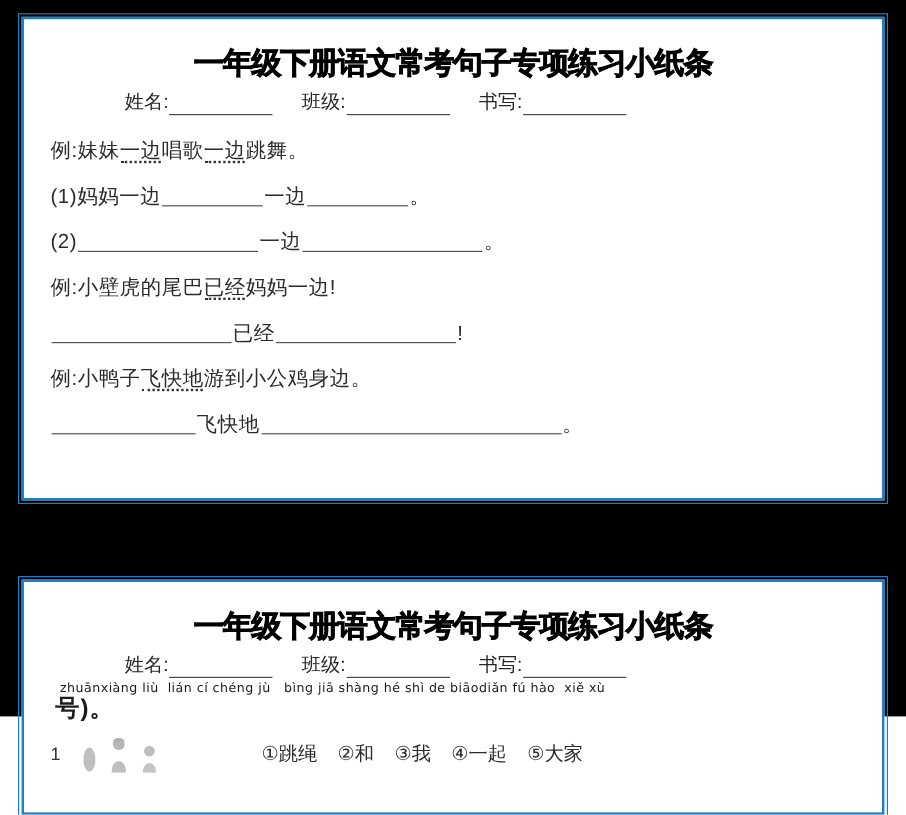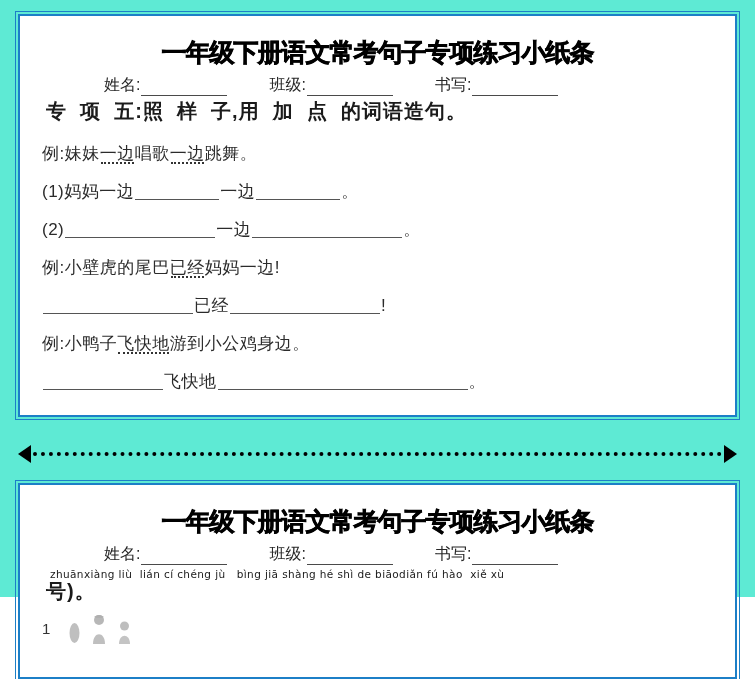--- a/index.html
+++ b/index.html
@@ -12,21 +12,21 @@
     height: 679px;
     overflow: hidden;
     font-family: "Liberation Sans", "DejaVu Sans", sans-serif;
     color: #2a2a2a;
   }
 
   .page {
     position: relative;
     width: 755px;
     height: 597px;
-    background: #5eead4;
+    background: #000000;
   }
 
   
   .card {
     position: absolute;
     left: 18px;
     width: 719px;
     box-sizing: border-box;
     background: #ffffff;
     border: 2px solid #1c7fc7;
@@ -45,21 +45,21 @@
     letter-spacing: -1px;
     color: #000000;
     margin: 14px 0 6px 0;
     -webkit-text-stroke: 0.7px #000;
   }
 
   
   .meta-row {
     display: flex;
     justify-content: flex-start;
-    gap: 42px;
+    gap: 24px;
     padding-left: 68px;
     font-size: 16px;
     color: #262626;
     margin-bottom: 4px;
     align-items: flex-start;
   }
   .meta-item { display: flex; align-items: flex-end; white-space: nowrap; }
   .meta-label { font-size: 16px; }
   .blank {
     display: inline-block;
@@ -179,21 +179,20 @@
         <span class="meta-label">班级:</span>
         <span class="blank blank-meta"></span>
       </div>
       <div class="meta-item">
         <span class="meta-label">书写:</span>
         <span class="blank blank-meta"></span>
       </div>
     </div>
 
     <div class="heading-block">
-      <div class="heading-cn">专  项  五:照  样  子,用  加  点  的词语造句。</div>
     </div>
 
     <div class="line">
       <span class="txt">例:妹妹</span>
       <span class="txt dotted-under">一边</span>
       <span class="txt">唱歌</span>
       <span class="txt dotted-under">一边</span>
       <span class="txt">跳舞。</span>
     </div>
 
@@ -288,17 +287,24 @@
           </svg>
         </span>
         <span class="fig">
           <svg width="15" height="24" viewBox="0 0 15 24">
             <circle cx="7.5" cy="6" r="4.5" fill="#8a8a8a"></circle>
             <path d="M2 24 C2 13, 13 13, 13 24 Z" fill="#949494"></path>
           </svg>
         </span>
       </span>
 
+      <span class="choices">
+        <span class="choice circ">①跳绳</span>
+        <span class="choice circ">②和</span>
+        <span class="choice circ">③我</span>
+        <span class="choice circ">④一起</span>
+        <span class="choice circ">⑤大家</span>
+      </span>
     </div>
 
   </div>
 
 </div>
 
 </body></html>

